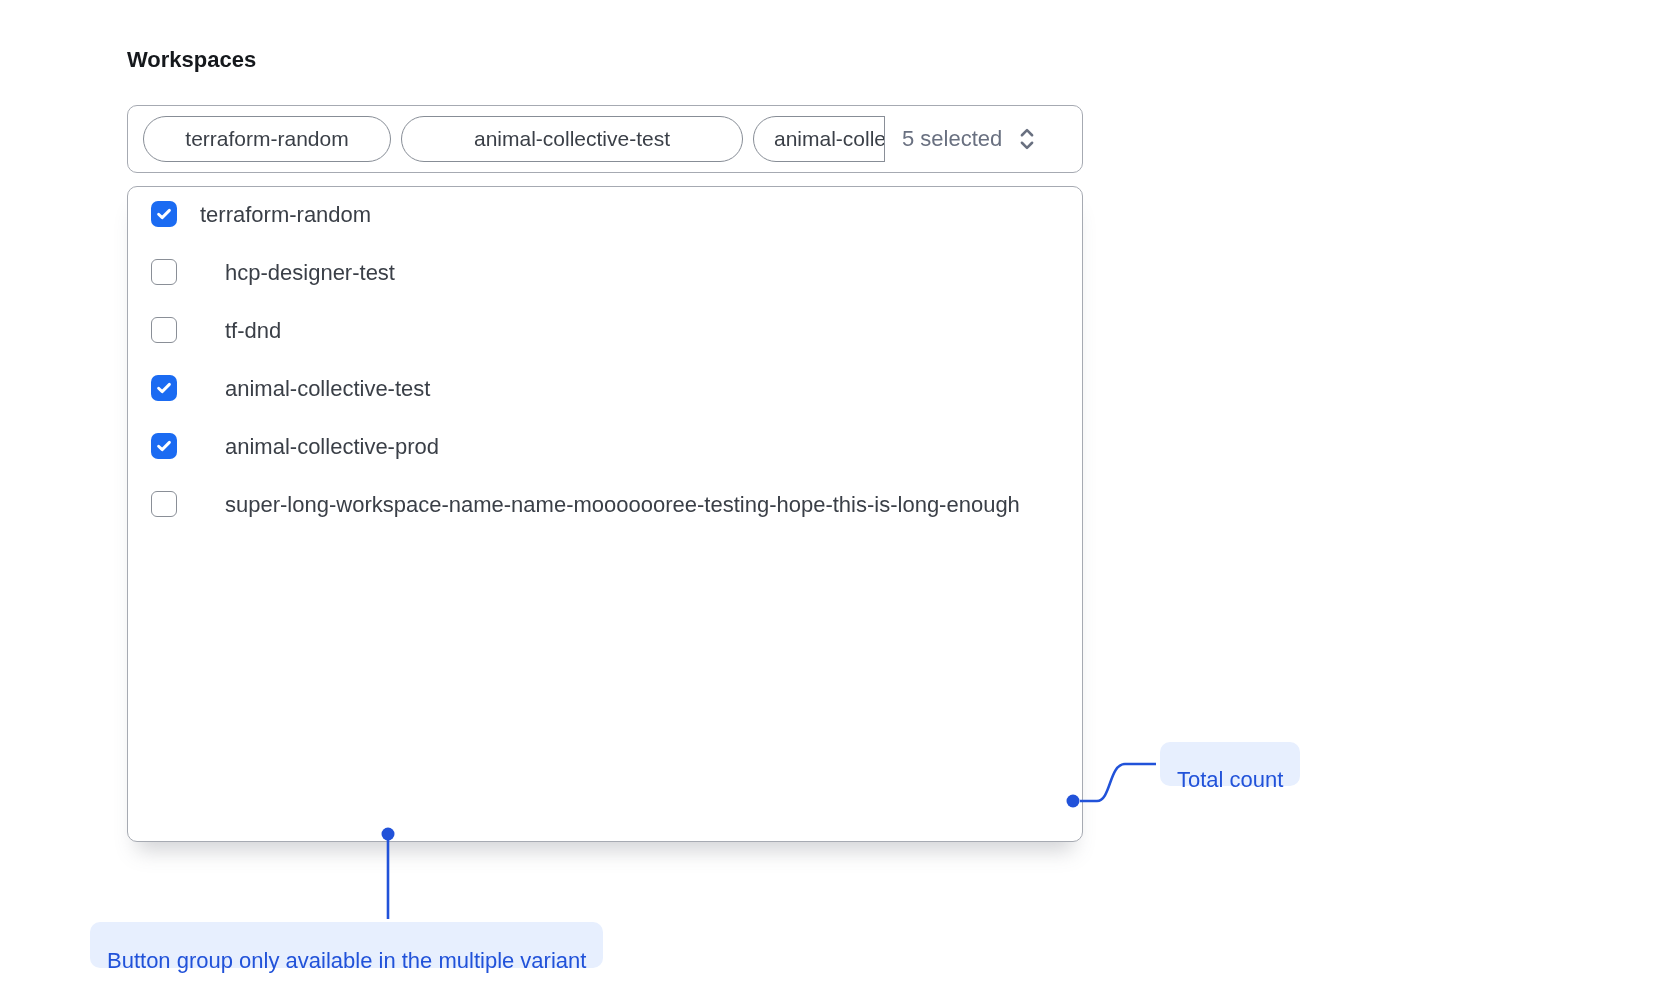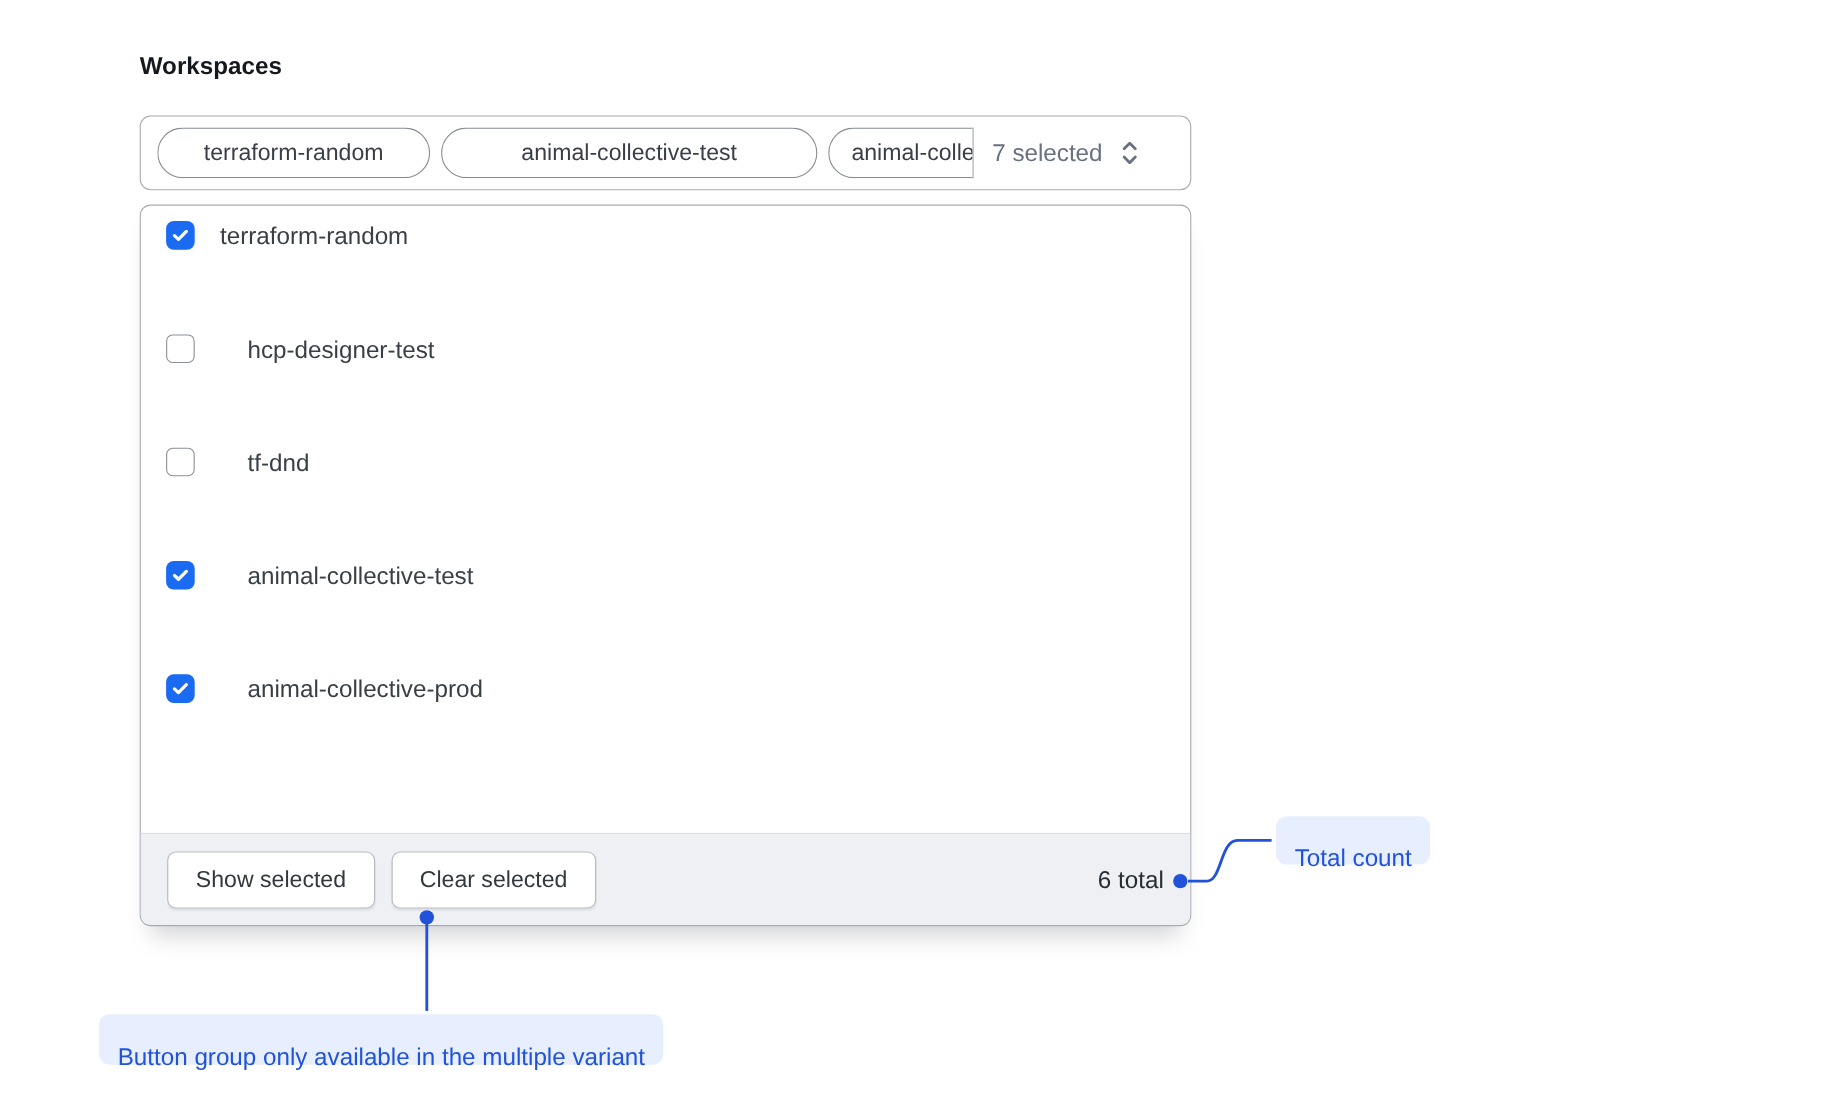--- a/index.html
+++ b/index.html
@@ -31,21 +31,21 @@
   .trigger-count{margin-left:17px;font-size:22px;color:#697080;white-space:nowrap;}
   .chevron{margin-left:13px;flex:0 0 auto;display:flex;align-items:center;}
 
   
   .dropdown{position:absolute;left:127px;top:186px;width:956px;height:656px;background:#fff;
     border:1px solid var(--border-gray,#a6aab2);border-radius:10px;
     box-shadow:0 18px 20px -10px rgba(90,95,105,.28);}
   .options{list-style:none;padding:9px 24px 0 23px;}
   .option{display:flex;align-items:flex-start;gap:23px;font-size:22px;line-height:37px;
     color:#3a3f47;cursor:pointer;}
-  .option + .option{margin-top:66px;gap:48px;}
+  .option + .option{margin-top:21px;gap:48px;}
   .cb{flex:0 0 auto;width:26px;height:26px;margin-top:5px;border-radius:7px;display:flex;
     align-items:center;justify-content:center;}
   .cb.unchecked{background:#fff;border:1.6px solid #8a8f97;border-radius:6px;}
   .cb.checked{background:var(--checkbox-checked-bg,#1b6bf2);}
   .cb svg{display:none;}
   .cb.checked svg{display:block;}
   .opt-label{word-break:break-word;}
 
   
   .dropdown-footer{position:absolute;left:0;right:0;bottom:0;height:84px;
@@ -70,21 +70,21 @@
 <div class="canvas">
 
   <div class="field-label">Workspaces</div>
 
   <div class="trigger">
     <div class="pills-wrap">
       <span class="pill pill-0">terraform-random</span>
       <span class="pill pill-1">animal-collective-test</span>
       <span class="pill pill-2">animal-collective-prod</span>
     </div>
-    <span class="trigger-count">7 selected</span>
+    <span class="trigger-count">5 selected</span>
     <span class="chevron">
       <svg width="24" height="26" viewBox="0 0 16 17" fill="none">
         <path d="M4.6 6 L8 2.6 L11.4 6" stroke="#697080" stroke-width="1.7" stroke-linecap="round" stroke-linejoin="round"></path>
         <path d="M4.6 11 L8 14.4 L11.4 11" stroke="#697080" stroke-width="1.7" stroke-linecap="round" stroke-linejoin="round"></path>
       </svg>
     </span>
   </div>
 
   <div class="dropdown">
     <ul class="options">
@@ -122,27 +122,28 @@
 
   <li class="option">
     <span class="cb checked">
       <svg width="18" height="18" viewBox="0 0 16 16" fill="none">
         <path d="M3.2 8.2 L6.4 11.2 L12.8 4.8" stroke="#ffffff" stroke-width="2.6" stroke-linecap="round" stroke-linejoin="round"></path>
       </svg>
     </span>
     <span class="opt-label">animal-collective-prod</span>
   </li>
 
+  <li class="option">
+    <span class="cb unchecked">
+      
+    </span>
+    <span class="opt-label">super-long-workspace-name-name-mooooooree-testing-hope-this-is-long-enough</span>
+  </li>
 </ul>
 
-    <div class="dropdown-footer">
-      <button class="btn">Show selected</button>
-      <button class="btn">Clear selected</button>
-      <span class="footer-total">6 total</span>
-    </div>
   </div>
 
   <svg class="connectors" viewBox="0 0 1672 1008">
     <circle cx="1073" cy="801" r="6.5" fill="#2152d9"></circle>
     <path d="M1080 801 H1097 C1111 801 1109 764 1125 764 H1156" stroke="#2152d9" stroke-width="2.6" fill="none"></path>
     <circle cx="388" cy="834" r="6.5" fill="#2152d9"></circle>
     <line x1="388" y1="840" x2="388" y2="919" stroke="#2152d9" stroke-width="2.6"></line>
   </svg>
 
   <div class="note-pill note-total">Total count</div>

